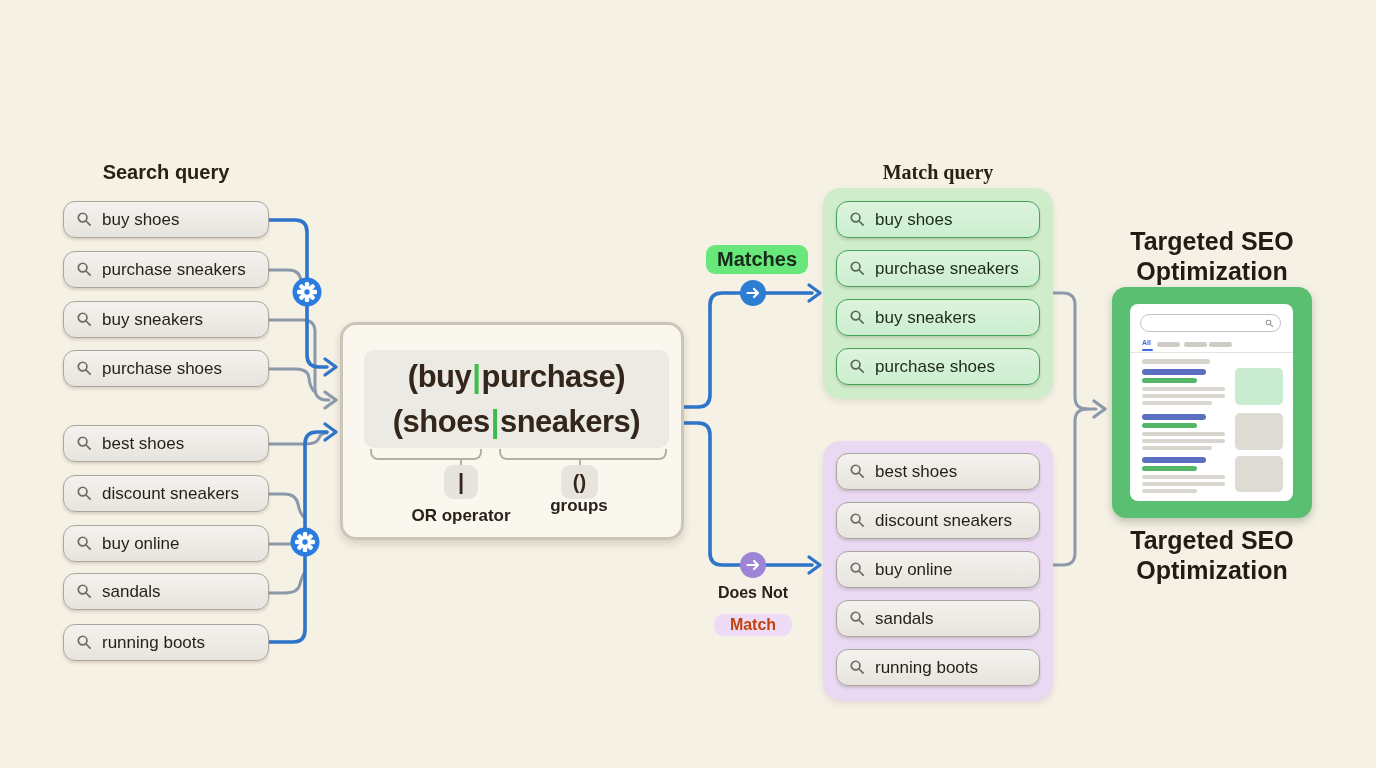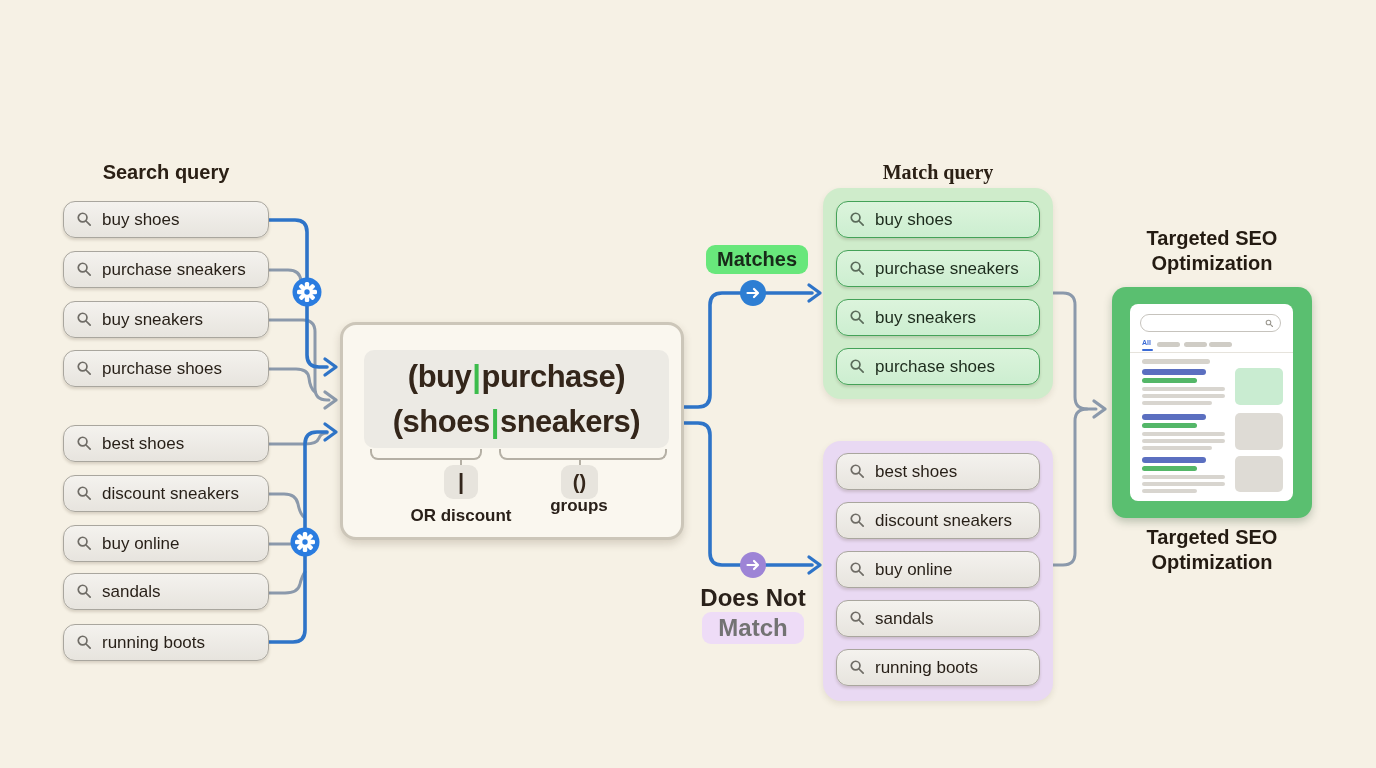--- a/index.html
+++ b/index.html
@@ -15,36 +15,36 @@
         box-shadow:0 2px 3px rgba(70,58,34,.18);display:flex;align-items:center;gap:9px;
         padding:0 12px;font-size:17px;color:#271f17;}
   .pill .ptext{white-space:nowrap;text-align:right;}
   .pill.green{background:linear-gradient(180deg,#dcf4dc,#cceed0);border-color:#44a258;color:#1c2b1c;}
   .mag{flex:0 0 auto;}
   .container-box{position:absolute;border-radius:18px;box-shadow:0 3px 6px rgba(70,58,34,.10);}
   .container-box.greenbg{background:#cfeccb;}
   .container-box.purplebg{background:#e9d9f3;}
   .badge{position:absolute;font-size:20px;font-weight:700;border-radius:9px;padding:3px 11px;}
   .badge.matches{background:#68e77b;color:#182a19;}
-  .dnm-wrap{position:absolute;width:140px;text-align:center;font-size:24px;font-weight:700;color:#2a211a;}
-  .dnm-badge{display:inline-block;background:#eedcf7;border-radius:9px;padding:2px 16px;margin-top:0;color:#737373;}
+  .dnm-wrap{position:absolute;width:140px;text-align:center;font-size:16px;font-weight:700;color:#2a211a;}
+  .dnm-badge{display:inline-block;background:#eedcf7;border-radius:9px;padding:2px 16px;margin-top:12px;color:#c2410c;}
   .rx-box{position:absolute;left:340px;top:322px;width:344px;height:218px;box-sizing:border-box;
           background:#faf7ef;border:3px solid #ccc6b9;border-radius:16px;
           box-shadow:0 4px 9px rgba(70,58,34,.18);}
   .rx-inner{position:absolute;left:21px;top:25px;width:305px;height:98px;background:#eceae4;
             border-radius:10px;display:flex;flex-direction:column;align-items:center;justify-content:center;}
   .rx-line{font-size:31px;font-weight:800;color:#34261a;line-height:45px;letter-spacing:-0.5px;white-space:nowrap;}
   .rx-line .pipe{color:#3cbc4c;font-weight:800;padding:0 1px;}
   .bracket{position:absolute;height:9px;border:2px solid #b5b0a5;border-top:none;
            border-bottom-left-radius:8px;border-bottom-right-radius:8px;}
   .tick{position:absolute;width:2px;height:12px;background:#b5b0a5;}
   .sym-box{position:absolute;background:#e7e4dd;border-radius:9px;display:flex;align-items:center;
            justify-content:center;font-weight:800;color:#34261a;}
   .sym-label{position:absolute;font-size:17px;font-weight:600;color:#2a211a;text-align:center;white-space:nowrap;}
-  .seo-label{position:absolute;width:176px;text-align:center;font-size:20px;font-weight:700;color:#241b12;line-height:25px;}
+  .seo-label{position:absolute;width:176px;text-align:center;font-size:25px;font-weight:700;color:#241b12;line-height:30px;}
   .seo-card{position:absolute;left:1112px;top:287px;width:200px;height:231px;background:#5abf70;
             border-radius:14px;box-shadow:0 4px 9px rgba(60,90,60,.30);}
   .serp{position:absolute;left:18px;top:17px;width:163px;height:197px;background:#ffffff;border-radius:8px;overflow:hidden;}
   .serp .bar{position:absolute;border-radius:3px;}
   .serp-search{position:absolute;left:10px;top:10px;width:141px;height:18px;box-sizing:border-box;
                border:1px solid #c6c3bd;border-radius:10px;background:#fff;}
   .serp-tab{position:absolute;left:12px;top:35px;font-size:7px;font-weight:700;color:#3b6bd6;}
   .thumb{position:absolute;border-radius:5px;}
 </style>
 </head>
@@ -188,21 +188,21 @@
       <div class="bracket" style="left:27px;top:124px;width:108px;"></div>
       <div class="bracket" style="left:156px;top:124px;width:164px;"></div>
       <div class="tick" style="left:117px;top:134px;"></div>
       <div class="tick" style="left:236px;top:134px;"></div>
       <div class="sym-box" style="left:101px;top:140px;width:34px;height:34px;font-size:22px;">
           <span style="color:#33261c;">|</span>
         </div>
       <div class="sym-box" style="left:218px;top:140px;width:37px;height:34px;font-size:20px;">
           <span>()</span>
         </div>
-      <div class="sym-label" style="left:58px;top:181px;width:120px;">OR discount</div>
+      <div class="sym-label" style="left:58px;top:181px;width:120px;">OR operator</div>
       <div class="sym-label" style="left:186px;top:171px;width:100px;">groups</div>
     </div>
 
     <div class="badge matches" style="left:706px;top:245px;">Matches</div>
     <div class="heading" style="left:823px;top:161px;width:230px;font-family:Liberation Serif, serif;">Match query</div>
     <div class="container-box greenbg" style="left:823px;top:188px;width:230px;height:211px;">
       <div class="pill green" style="left:13px;top:13px;width:204px;">
         <svg class="mag" width="17" height="17" viewBox="0 0 18 18">
             <circle cx="7" cy="7" r="4.6" fill="none" stroke="#5a6b5a" stroke-width="1.8"></circle>
             <line x1="10.6" y1="10.6" x2="15" y2="15" stroke="#5a6b5a" stroke-width="1.8" stroke-linecap="round"></line>

